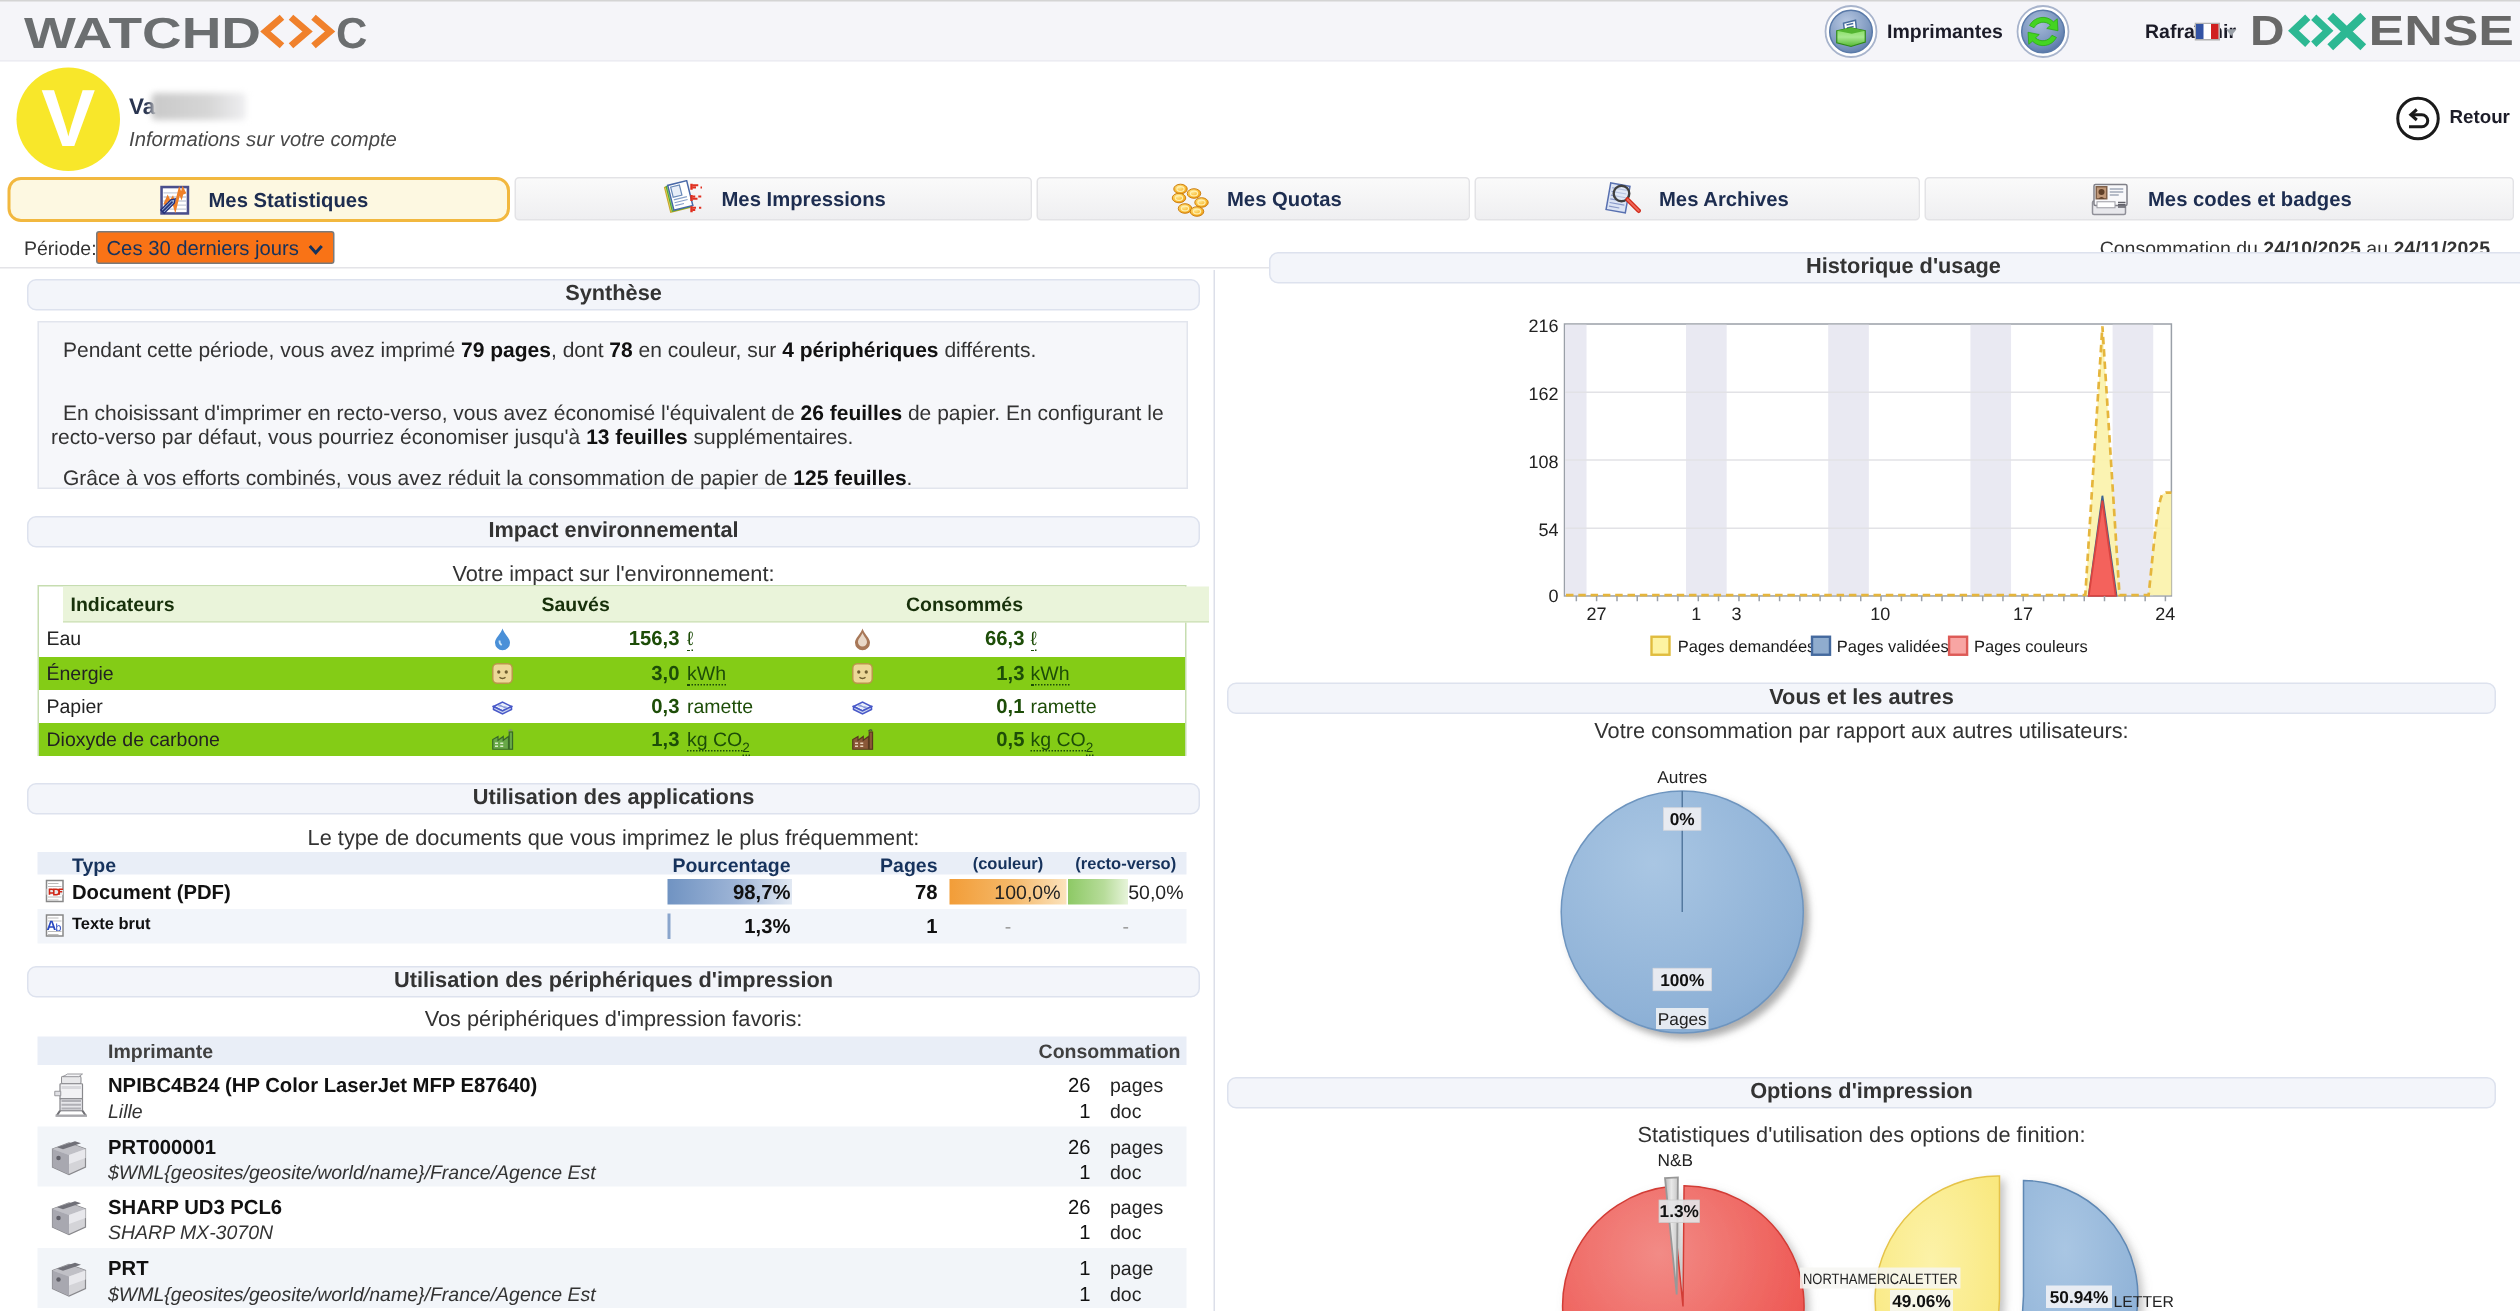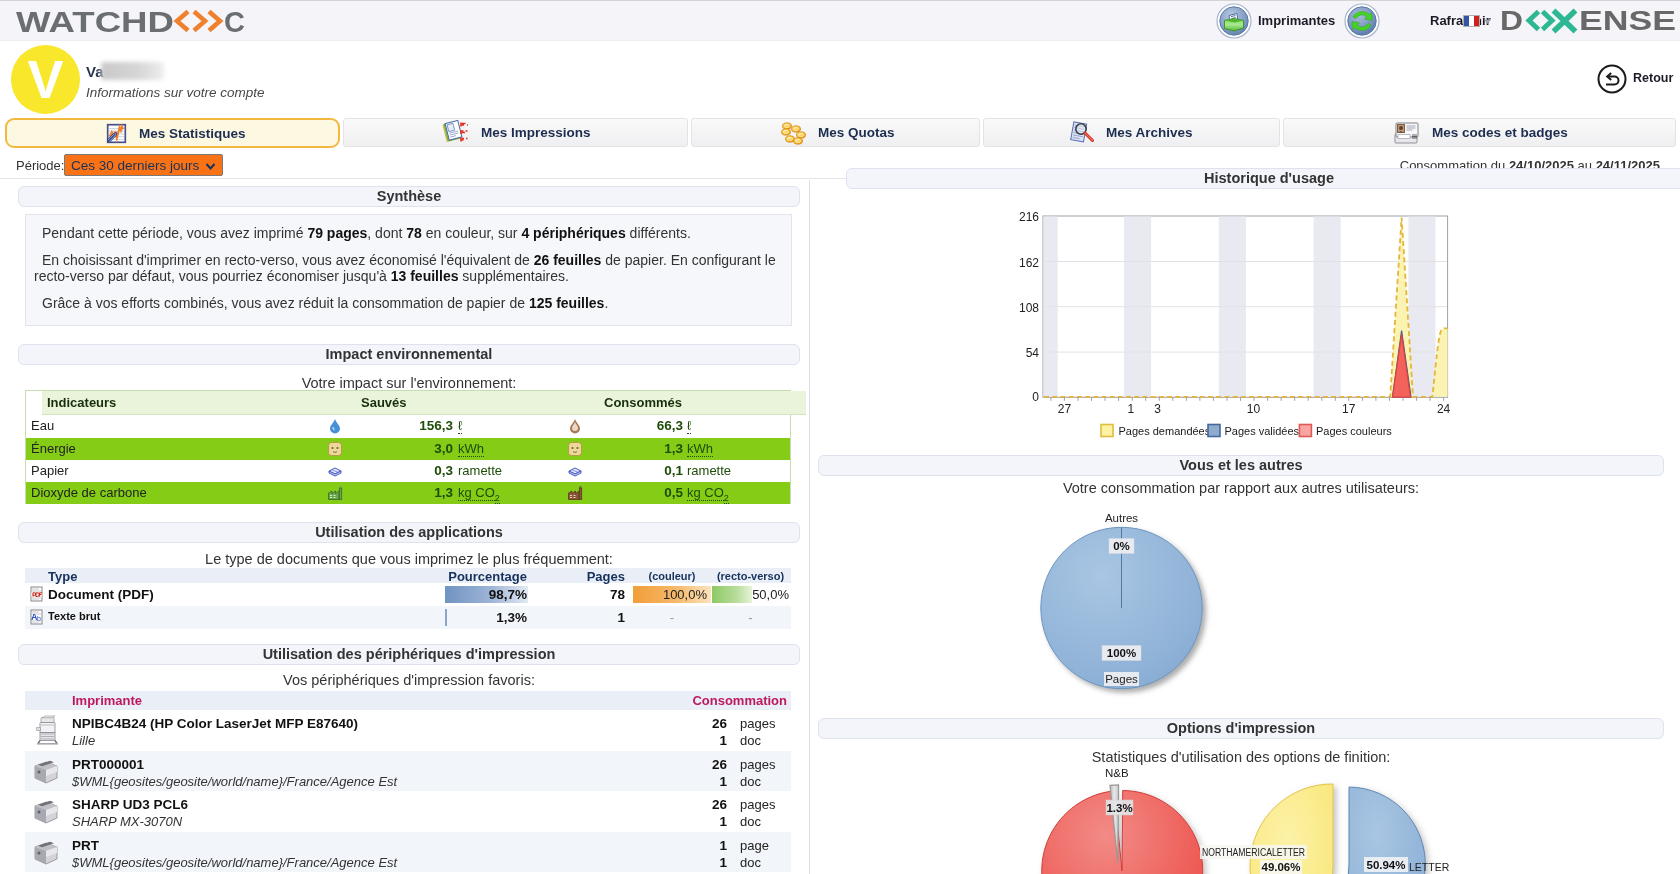--- a/index.html
+++ b/index.html
@@ -59,26 +59,26 @@
 .imp-unit { position:absolute; top:3px; color:#1d4d08; }
 .dotu { border-bottom:1px dotted #1d4d08; }
 
 #apptable { position:absolute; left:25px; top:568px; width:766px; height:61px; font-size:13px; }
 .app-h { position:absolute; left:0; top:0; width:100%; height:15px; background:#e9eef7;
   font-weight:bold; color:#16325c; }
 .bar { position:absolute; height:17px; }
 
 #pertable { position:absolute; left:25px; top:691px; width:766px; height:181px; font-size:13px; }
 .per-h { position:absolute; left:0; top:0; width:100%; height:19px; background:#e9eef7;
-  font-weight:bold; color:#be185d; }
+  font-weight:bold; color:#404040; }
 .per-row { position:absolute; left:0; width:100%; height:41px; }
 .per-row.alt { background:#f2f5f9; }
 .pname { position:absolute; left:47px; top:5px; font-weight:bold; color:#111; font-size:13.5px; }
 .psub { position:absolute; left:47px; top:22px; font-style:italic; color:#333; }
-.pnum { position:absolute; width:40px; text-align:right; font-weight:bold; color:#111; font-size:13.5px;}
+.pnum { position:absolute; width:40px; text-align:right; font-weight:normal; color:#111; font-size:13.5px;}
 .punit { position:absolute; left:715px; color:#222; }
 
 svg text { font-family:"Liberation Sans", sans-serif; }
 </style>
 </head>
 <body>
 <div id="topbar"></div>
 <div id="logo">
 <svg width="240" height="32" viewBox="0 0 240 32">
   <text x="8" y="27" font-size="29" font-weight="bold" fill="#6b6e70" textLength="158" lengthAdjust="spacingAndGlyphs">WATCHD</text>
@@ -240,21 +240,21 @@
     <svg width="11" height="11" viewBox="0 0 11 11">
         <path d="M1.5 3 L5.5 7.5 L9.5 3" fill="none" stroke="#16325c" stroke-width="2"></path>
       </svg>
   </div>
   <div id="conso">Consommation du <b>24/10/2025</b> au <b>24/11/2025</b></div>
 </div>
 
 <div class="shead" style="top:186px;">Synthèse</div>
 <div id="synbox">
   <p style="margin-top:10px;">Pendant cette période, vous avez imprimé <b>79 pages</b>, dont <b>78</b> en couleur, sur <b>4 périphériques</b> différents.</p>
-  <p style="margin-top:11px;">En choisissant d'imprimer en recto-verso, vous avez économisé l'équivalent de <b>26 feuilles</b> de papier. En configurant le recto-verso par défaut, vous pourriez économiser jusqu'à <b>13 feuilles</b> supplémentaires.</p>
+  <p style="margin-top:26px;">En choisissant d'imprimer en recto-verso, vous avez économisé l'équivalent de <b>26 feuilles</b> de papier. En configurant le recto-verso par défaut, vous pourriez économiser jusqu'à <b>13 feuilles</b> supplémentaires.</p>
   <p style="margin-top:11px;">Grâce à vos efforts combinés, vous avez réduit la consommation de papier de <b>125 feuilles</b>.</p>
 </div>
 
 <div class="shead" style="top:344px;">Impact environnemental</div>
 <div class="subtitle" style="top:375px;">Votre impact sur l'environnement:</div>
 <div id="imptable">
   <div class="imp-h">
     <span style="position:absolute;left:5px;top:4px;">Indicateurs</span>
     <span style="position:absolute;left:319px;top:4px;">Sauvés</span>
     <span style="position:absolute;left:562px;top:4px;">Consommés</span>

